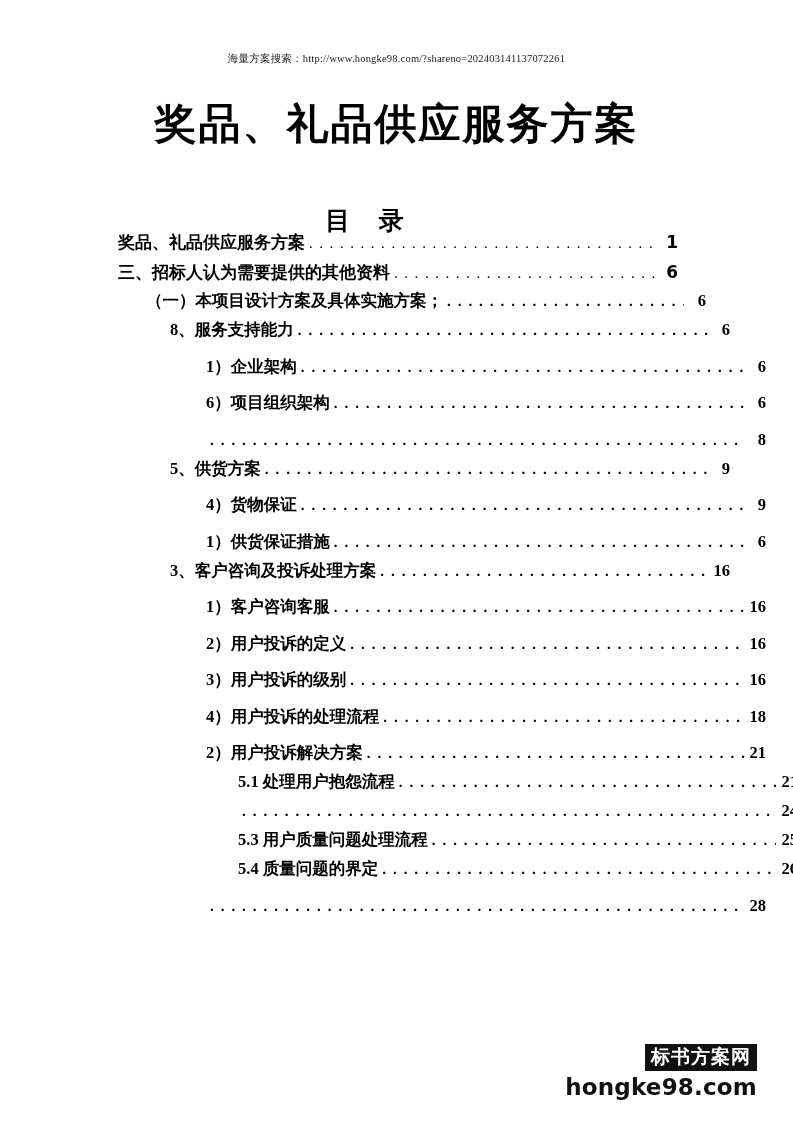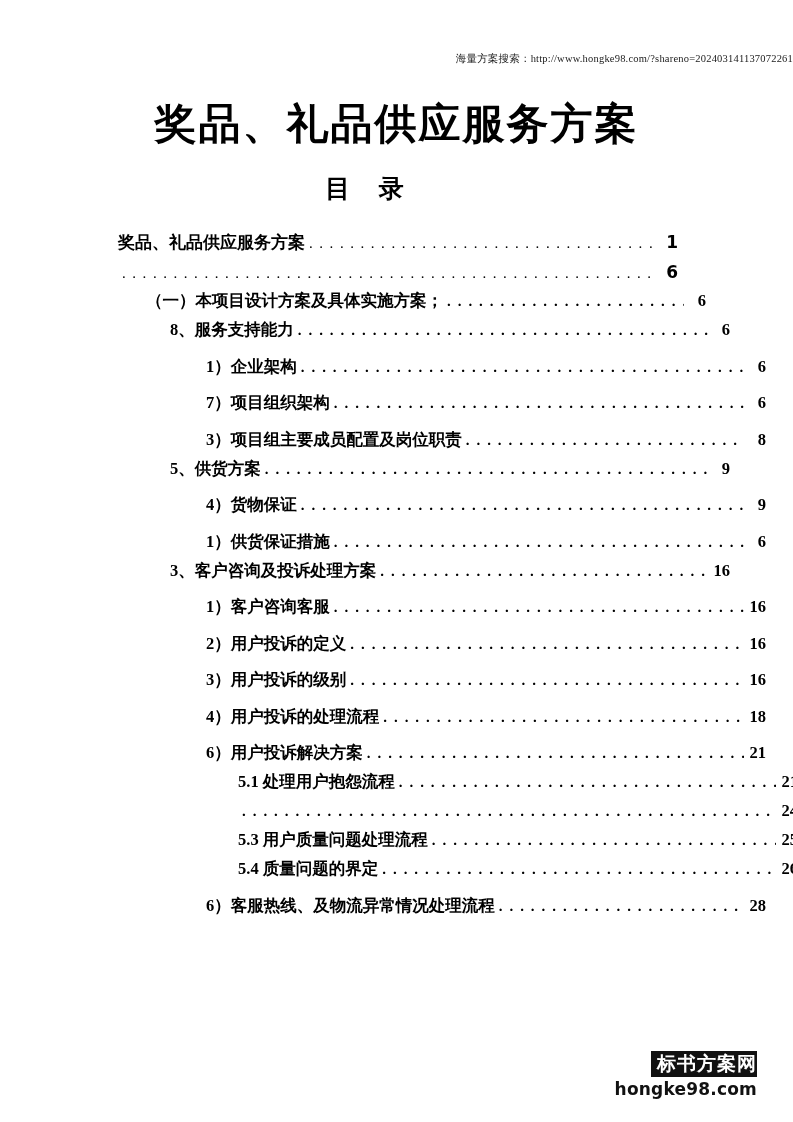--- a/index.html
+++ b/index.html
@@ -19,42 +19,42 @@
     position: relative;
     width: 793px;
     height: 1122px;
     box-sizing: border-box;
   }
   .header-note {
     position: absolute;
     top: 52px;
     left: 0;
     width: 793px;
-    text-align: right;
+    text-align: center;
     font-family: "Liberation Serif", serif;
     font-size: 10.5px;
     letter-spacing: 0.2px;
     color: #1a1a1a;
     white-space: nowrap;
   }
   .doc-title {
     position: absolute;
     top: 96px;
     left: 0;
     width: 793px;
     text-align: center;
     font-family: "DejaVu Sans", sans-serif;
     font-weight: bold;
     font-size: 42px;
     letter-spacing: 2px;
     color: #000;
   }
   .toc-title {
     position: absolute;
-    top: 172px;
+    top: 204px;
     left: 0;
     width: 739px;
     text-align: center;
     font-family: "DejaVu Sans", sans-serif;
     font-weight: bold;
     font-size: 25px;
     letter-spacing: 10px;
     color: #000;
   }
   .toc {
@@ -110,26 +110,26 @@
     line-height: 1.15;
   }
   .wm-cn {
     display: inline-block;
     background: #111;
     color: #fff;
     font-family: "DejaVu Sans", sans-serif;
     font-weight: bold;
     font-size: 19px;
     letter-spacing: 1px;
-    padding: 2px 0 3px 6px;
+    padding: 2px 6px 3px 6px;
   }
   .wm-en {
     font-family: "DejaVu Sans", sans-serif;
     font-weight: bold;
-    font-size: 17px;
+    font-size: 23px;
     color: #111;
     margin-top: 3px;
     letter-spacing: 0.2px;
   }
 </style>
 </head>
 <body>
 
 <div class="page">
 
@@ -139,45 +139,45 @@
 
   <div class="toc-title">目    录</div>
 
   <div class="toc">
       <div class="toc-row lvl0">
         <span class="lbl">奖品、礼品供应服务方案</span>
         <span class="dots">. . . . . . . . . . . . . . . . . . . . . . . . . . . . . . . . . . . . . . . . . . . . . . . . . . . . . . . . . . . . . . . . . . . . . . . . . . . . . . . . . . . . . . . . . </span>
         <span class="pg">1</span>
       </div>
       <div class="toc-row lvl0">
+        <span class="lbl">三、招标人认为需要提供的其他资料</span>
         <span class="dots">. . . . . . . . . . . . . . . . . . . . . . . . . . . . . . . . . . . . . . . . . . . . . . . . . . . . . . . . . . . . . . . . . . . . . . . . . . . . . . . . . . . . . . . . . </span>
         <span class="pg">6</span>
       </div>
       <div class="toc-row lvl1">
         <span class="lbl">（一）本项目设计方案及具体实施方案；</span>
         <span class="dots">. . . . . . . . . . . . . . . . . . . . . . . . . . . . . . . . . . . . . . . . . . . . . . . . . . . . . . . . . . . . . . . . . . . . . . . . . . . . . . . . . . . . . . . . . </span>
         <span class="pg">6</span>
       </div>
       <div class="toc-row lvl2">
         <span class="lbl">8、服务支持能力</span>
         <span class="dots">. . . . . . . . . . . . . . . . . . . . . . . . . . . . . . . . . . . . . . . . . . . . . . . . . . . . . . . . . . . . . . . . . . . . . . . . . . . . . . . . . . . . . . . . . </span>
         <span class="pg">6</span>
       </div>
       <div class="toc-row lvl3">
         <span class="lbl">1）企业架构</span>
         <span class="dots">. . . . . . . . . . . . . . . . . . . . . . . . . . . . . . . . . . . . . . . . . . . . . . . . . . . . . . . . . . . . . . . . . . . . . . . . . . . . . . . . . . . . . . . . . </span>
         <span class="pg">6</span>
       </div>
       <div class="toc-row lvl3">
-        <span class="lbl">7）项目组织架构</span>
-        <span class="dots">. . . . . . . . . . . . . . . . . . . . . . . . . . . . . . . . . . . . . . . . . . . . . . . . . . . . . . . . . . . . . . . . . . . . . . . . . . . . . . . . . . . . . . . . . </span>
-        <span class="pg">6</span>
-      </div>
-      <div class="toc-row lvl3">
-        <span class="lbl">3）项目组主要成员配置及岗位职责</span>
+        <span class="lbl">6）项目组织架构</span>
+        <span class="dots">. . . . . . . . . . . . . . . . . . . . . . . . . . . . . . . . . . . . . . . . . . . . . . . . . . . . . . . . . . . . . . . . . . . . . . . . . . . . . . . . . . . . . . . . . </span>
+        <span class="pg">6</span>
+      </div>
+      <div class="toc-row lvl3">
         <span class="dots">. . . . . . . . . . . . . . . . . . . . . . . . . . . . . . . . . . . . . . . . . . . . . . . . . . . . . . . . . . . . . . . . . . . . . . . . . . . . . . . . . . . . . . . . . </span>
         <span class="pg">8</span>
       </div>
       <div class="toc-row lvl2">
         <span class="lbl">5、供货方案</span>
         <span class="dots">. . . . . . . . . . . . . . . . . . . . . . . . . . . . . . . . . . . . . . . . . . . . . . . . . . . . . . . . . . . . . . . . . . . . . . . . . . . . . . . . . . . . . . . . . </span>
         <span class="pg">9</span>
       </div>
       <div class="toc-row lvl3">
         <span class="lbl">4）货物保证</span>
@@ -208,21 +208,21 @@
         <span class="lbl">3）用户投诉的级别</span>
         <span class="dots">. . . . . . . . . . . . . . . . . . . . . . . . . . . . . . . . . . . . . . . . . . . . . . . . . . . . . . . . . . . . . . . . . . . . . . . . . . . . . . . . . . . . . . . . . </span>
         <span class="pg">16</span>
       </div>
       <div class="toc-row lvl3">
         <span class="lbl">4）用户投诉的处理流程</span>
         <span class="dots">. . . . . . . . . . . . . . . . . . . . . . . . . . . . . . . . . . . . . . . . . . . . . . . . . . . . . . . . . . . . . . . . . . . . . . . . . . . . . . . . . . . . . . . . . </span>
         <span class="pg">18</span>
       </div>
       <div class="toc-row lvl3">
-        <span class="lbl">6）用户投诉解决方案</span>
+        <span class="lbl">2）用户投诉解决方案</span>
         <span class="dots">. . . . . . . . . . . . . . . . . . . . . . . . . . . . . . . . . . . . . . . . . . . . . . . . . . . . . . . . . . . . . . . . . . . . . . . . . . . . . . . . . . . . . . . . . </span>
         <span class="pg">21</span>
       </div>
       <div class="toc-row lvl4">
         <span class="lbl">5.1 处理用户抱怨流程</span>
         <span class="dots">. . . . . . . . . . . . . . . . . . . . . . . . . . . . . . . . . . . . . . . . . . . . . . . . . . . . . . . . . . . . . . . . . . . . . . . . . . . . . . . . . . . . . . . . . </span>
         <span class="pg">21</span>
       </div>
       <div class="toc-row lvl4">
         <span class="dots">. . . . . . . . . . . . . . . . . . . . . . . . . . . . . . . . . . . . . . . . . . . . . . . . . . . . . . . . . . . . . . . . . . . . . . . . . . . . . . . . . . . . . . . . . </span>
@@ -232,21 +232,20 @@
         <span class="lbl">5.3 用户质量问题处理流程</span>
         <span class="dots">. . . . . . . . . . . . . . . . . . . . . . . . . . . . . . . . . . . . . . . . . . . . . . . . . . . . . . . . . . . . . . . . . . . . . . . . . . . . . . . . . . . . . . . . . </span>
         <span class="pg">25</span>
       </div>
       <div class="toc-row lvl4">
         <span class="lbl">5.4 质量问题的界定</span>
         <span class="dots">. . . . . . . . . . . . . . . . . . . . . . . . . . . . . . . . . . . . . . . . . . . . . . . . . . . . . . . . . . . . . . . . . . . . . . . . . . . . . . . . . . . . . . . . . </span>
         <span class="pg">26</span>
       </div>
       <div class="toc-row lvl3">
-        <span class="lbl">6）客服热线、及物流异常情况处理流程</span>
         <span class="dots">. . . . . . . . . . . . . . . . . . . . . . . . . . . . . . . . . . . . . . . . . . . . . . . . . . . . . . . . . . . . . . . . . . . . . . . . . . . . . . . . . . . . . . . . . </span>
         <span class="pg">28</span>
       </div>
     </div>
 
   <div class="watermark">
     <div class="wm-cn">标书方案网</div>
     <div class="wm-en">hongke98.com</div>
   </div>
 

